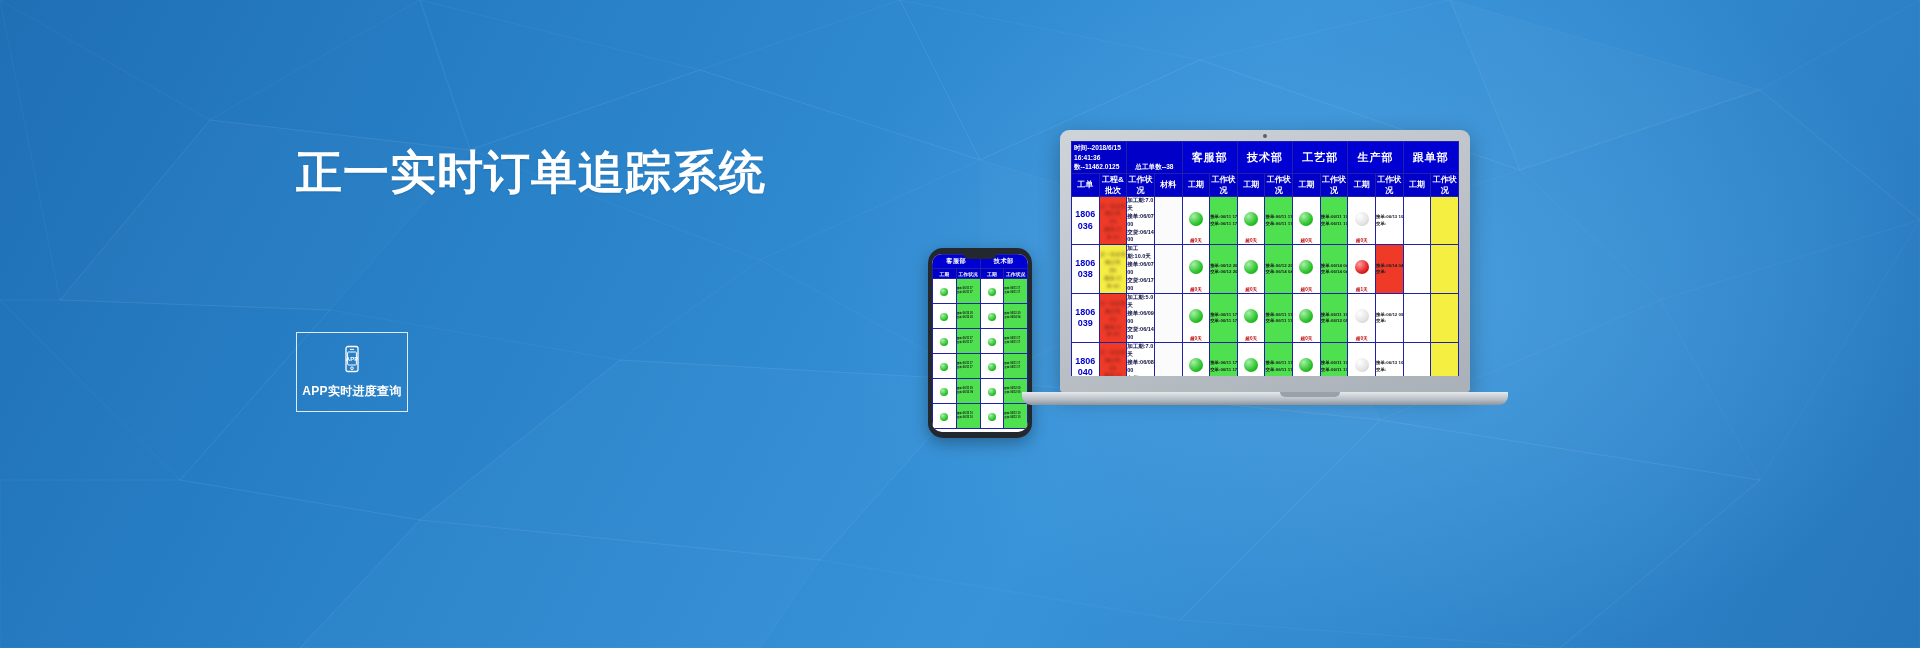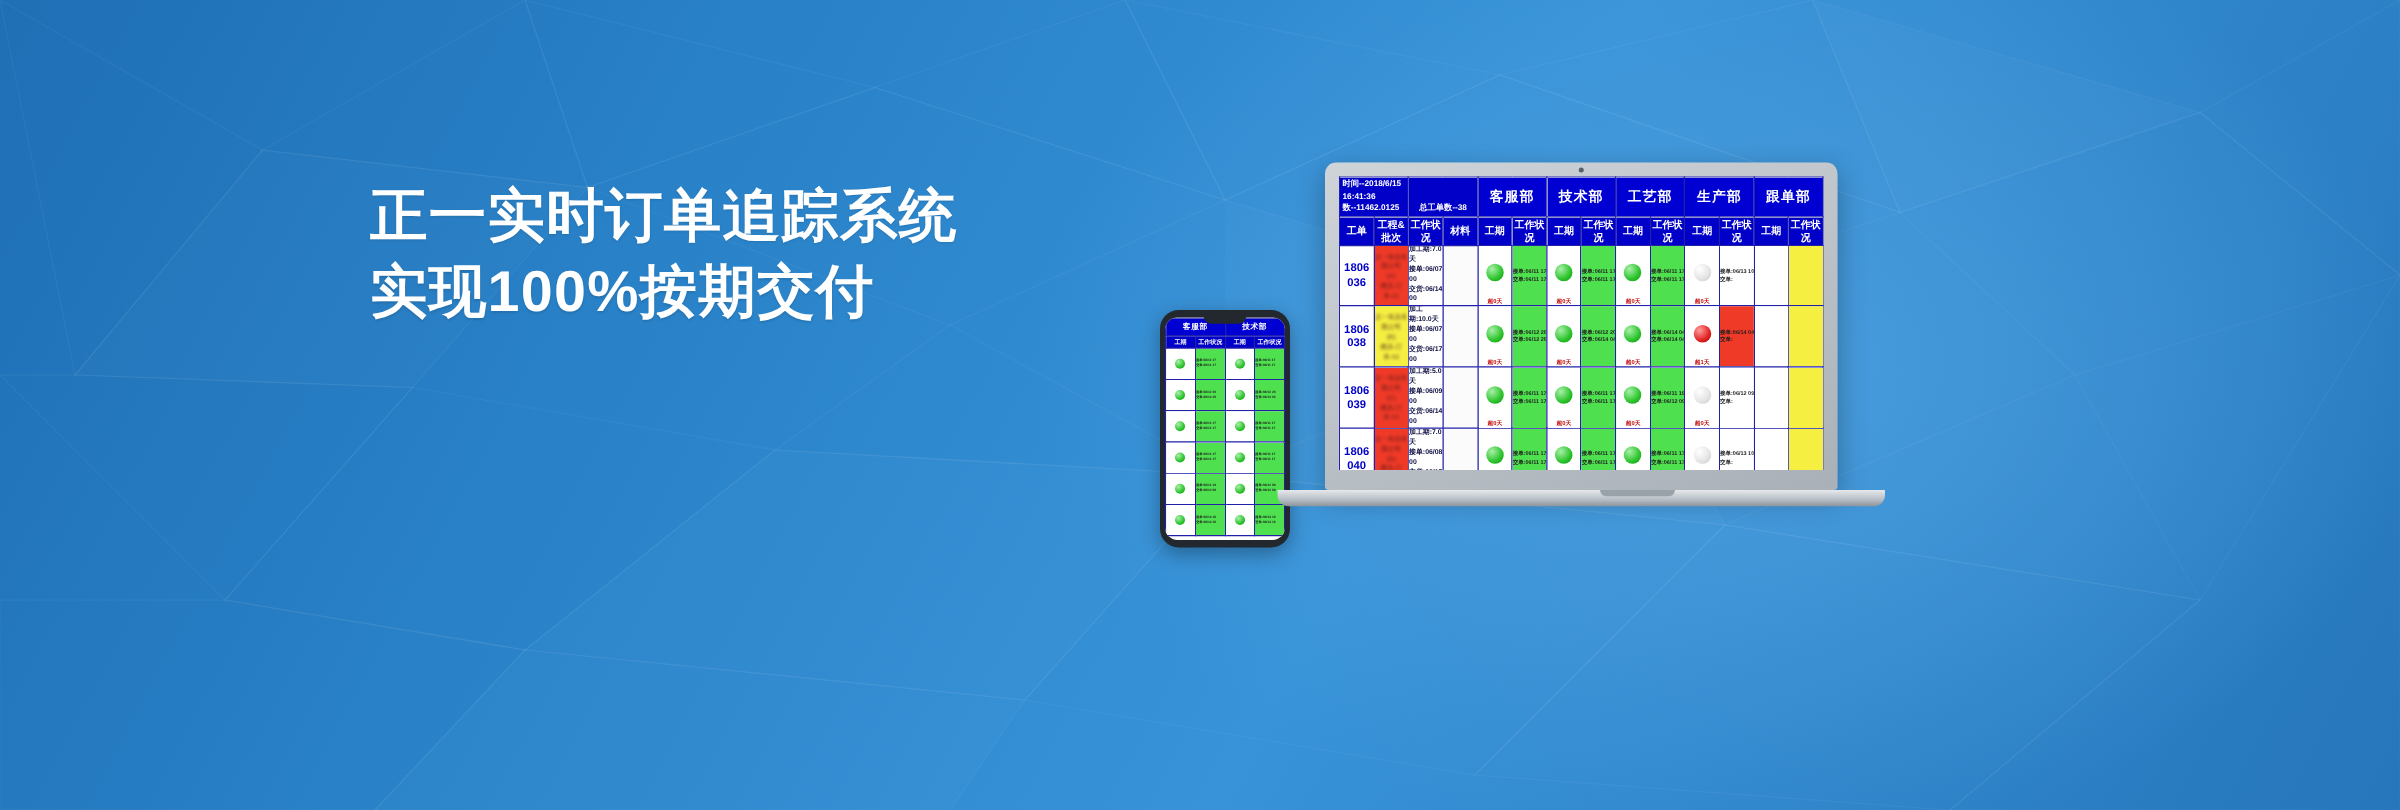--- a/index.html
+++ b/index.html
@@ -184,27 +184,38 @@
       <path d="M210 120 L470 150 L330 310 L60 300 Z"></path>
       <path d="M980 160 L1280 250 L1380 420 L980 380 Z"></path>
       <path d="M420 520 L820 560 L760 648 L300 648 Z"></path>
       <path d="M1450 0 L1760 90 L1520 170 Z"></path>
       <path d="M620 360 L980 380 L820 560 L420 520 Z"></path>
     </g>
   </svg>
 
   <div id="copy">
     <div class="headline">正一实时订单追踪系统</div>
-    <div class="headline">实现100%按期交付</div>
   </div>
 
   <div id="features">
 
 
 
+    <div class="feature">
+      <span class="ficon">
+        <svg viewBox="0 0 34 30" width="34" height="30">
+          <rect x="11" y="2.5" width="12" height="25" rx="2" fill="none" stroke="#fff" stroke-width="1.3"></rect>
+          <line x1="15" y1="5.4" x2="19" y2="5.4" stroke="#fff" stroke-width="1"></line>
+          <rect x="12.6" y="8" width="8.8" height="13" rx="0.8" fill="none" stroke="#fff" stroke-width="1"></rect>
+          <text x="17" y="17" font-size="6" font-family="Liberation Sans, sans-serif" font-weight="bold" fill="#fff" text-anchor="middle">APP</text>
+          <circle cx="17" cy="24.2" r="1.3" fill="none" stroke="#fff" stroke-width="1"></circle>
+        </svg>
+      </span>
+      <span class="flabel">APP实时进度查询</span>
+    </div>
   </div>
 
   <div id="phone">
     <div id="phone-body">
       <div id="phone-notch"></div>
       <div id="phone-screen">
         <table class="board pt" id="phone-board">
             <tbody>
               <tr style="height: 14px;">
                 <td class="dept-cell" colspan="2">客服部</td>

